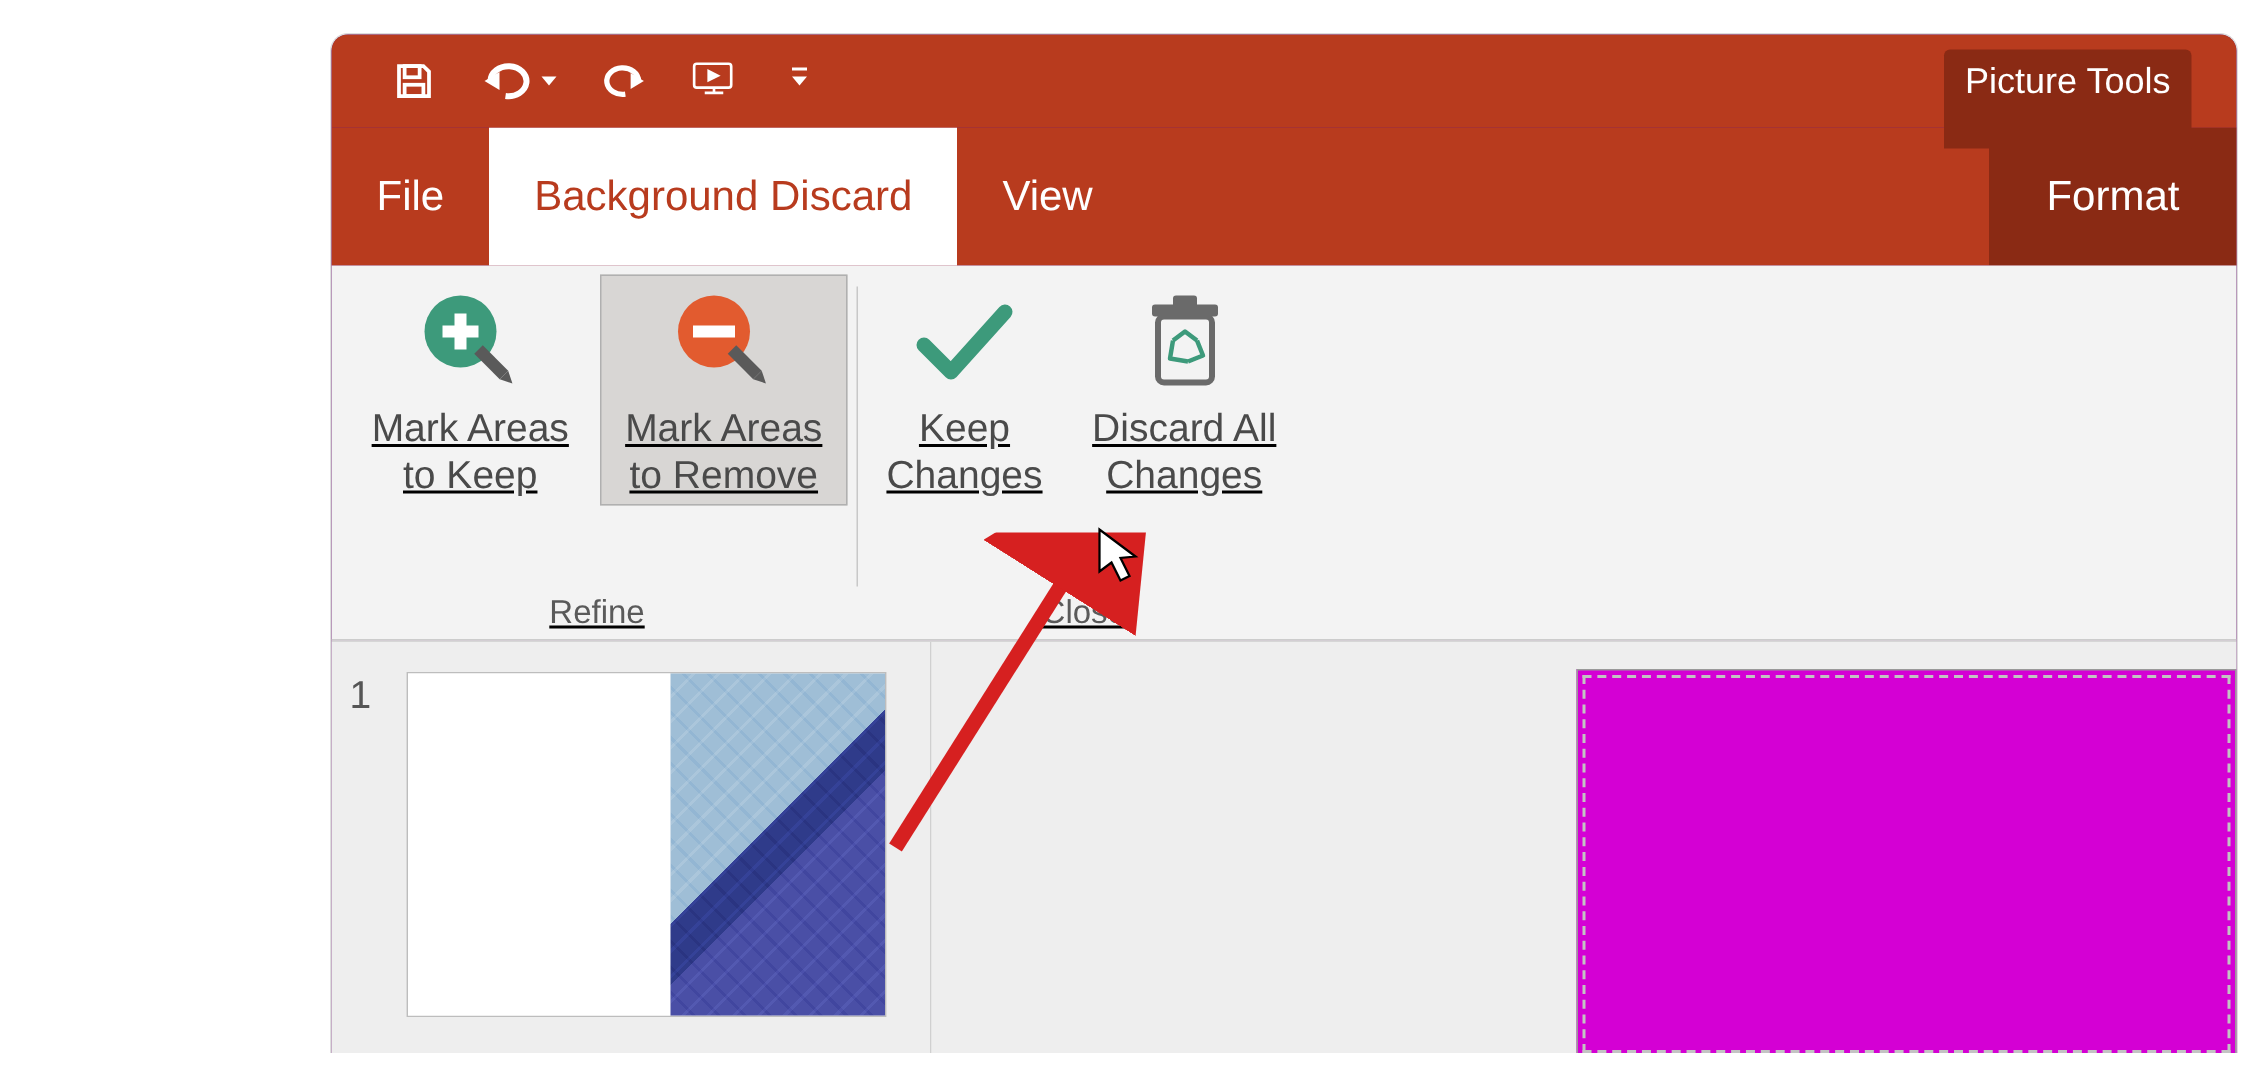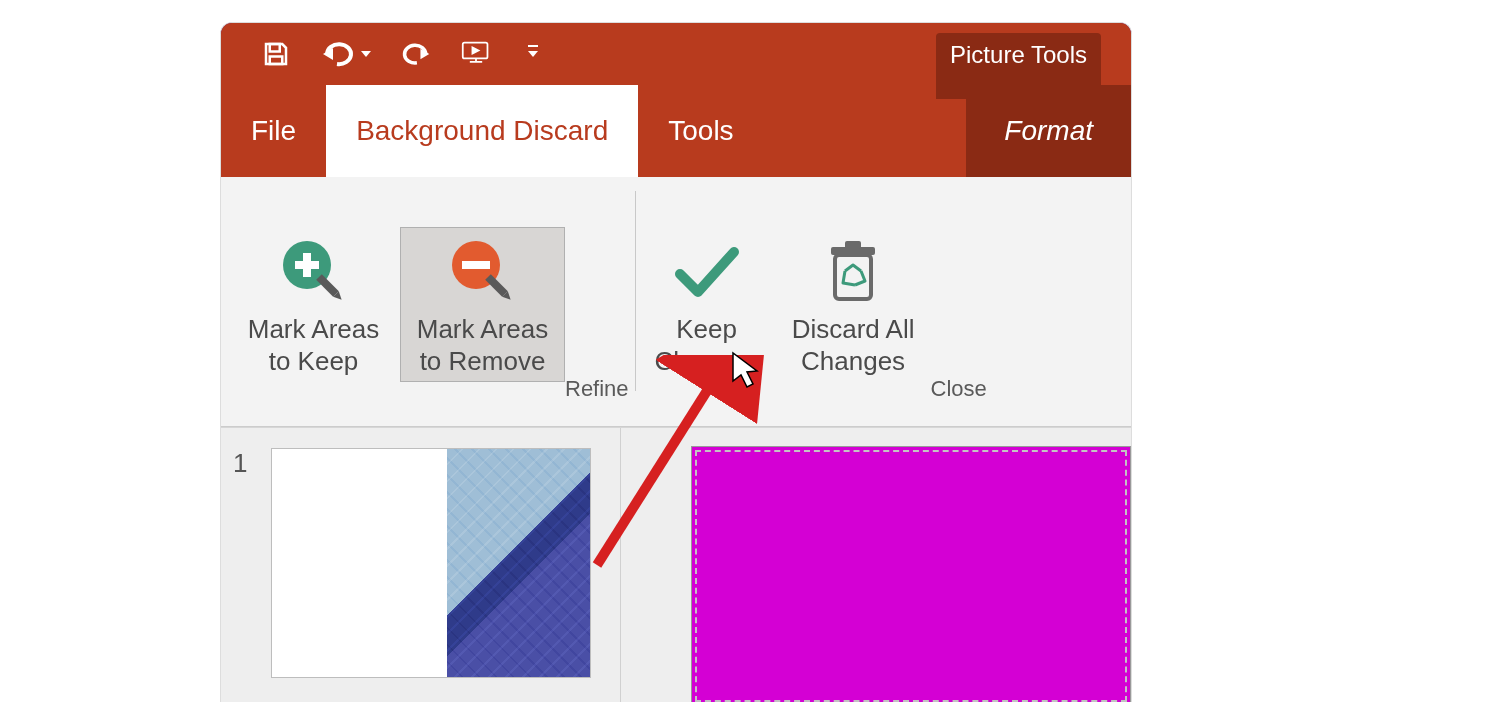--- a/index.html
+++ b/index.html
@@ -1,21 +1,21 @@
 <!DOCTYPE html>
 <html><head>
 <meta charset="utf-8">
 <style>
   * { box-sizing: border-box; margin: 0; padding: 0; }
   html, body { width: 1500px; height: 724px; background: #ffffff; font-family: "Segoe UI", Tahoma, sans-serif; }
   .app-window {
     position: absolute;
     left: 220px;
     top: 22px;
-    width: 912px;
+    width: 1272px;
     height: 680px;
     background: #701a75;
     border-radius: 12px 12px 0 0;
     overflow: hidden;
     border: 1px solid #ddd;
     border-bottom: none;
   }
   
   .titlebar {
     background: #b83b1e;
@@ -56,54 +56,55 @@
     padding: 0 30px;
     color: #fff;
     font-size: 28px;
     cursor: pointer;
     white-space: nowrap;
   }
   .tab.active {
     background: #fff;
     color: #b83b1e;
   }
-  .tab.format { background: #8a2a14; color: #fff; margin-left: auto; padding: 0 38px; font-style: italic; }
+  .tab.format { background: #8a2a14; color: #fff; margin-left: auto; padding: 0 38px; }
 
   
   .ribbon {
     background: #f3f3f3;
     height: 250px;
     border-bottom: 1px solid #ccc;
     display: flex;
     align-items: flex-start;
     padding: 6px 4px 0 4px;
     gap: 0;
     position: relative;
   }
   .ribbon-group {
     display: flex;
-    flex-direction: row;
+    flex-direction: column;
     align-items: center;
     padding: 0 6px;
     height: 100%;
+    text-decoration: underline;
   }
   .group-buttons { display: flex; gap: 4px; }
   .big-btn {
     width: 165px;
     text-align: center;
     padding: 6px 2px 4px 2px;
     cursor: pointer;
     font-size: 26px;
     color: #4a4a4a;
     line-height: 1.2;
     border: 1px solid transparent;
   }
   .big-btn.selected { background: #d8d6d4; border: 1px solid #b0b0b0; }
   .big-btn .icon-slot { height: 76px; display: flex; align-items: center; justify-content: center; margin-bottom: 4px; }
-  .group-label { font-size: 22px; color: #5a5a5a; margin-top: auto; margin-bottom: 24px; }
+  .group-label { font-size: 22px; color: #5a5a5a; margin-top: auto; margin-bottom: 5px; }
   .group-divider { width: 1px; background: #c8c8c8; height: 200px; align-self: flex-start; margin-top: 8px; }
 
   
   .content {
     display: flex;
     height: calc(100% - 62px - 92px - 250px);
     background: #eeeeee;
     border-top: 1px solid #d6d6d6;
   }
   .slide-panel {
@@ -213,21 +214,21 @@
       <div class="icon" style="width:18px;">
         <div class="customize-caret"></div>
       </div>
     </div>
     <div class="context-tab-title">Picture Tools</div>
   </div>
 
   <div class="tabrow">
     <div class="tab">File</div>
     <div class="tab active">Background Discard</div>
-    <div class="tab">Tools</div>
+    <div class="tab">View</div>
     <div class="tab format">Format</div>
   </div>
 
   <div class="ribbon">
 
     <div class="ribbon-group">
       <div class="group-buttons">
         <div class="big-btn">
           <div class="icon-slot">
             <svg width="70" height="70" viewBox="0 0 70 70">

